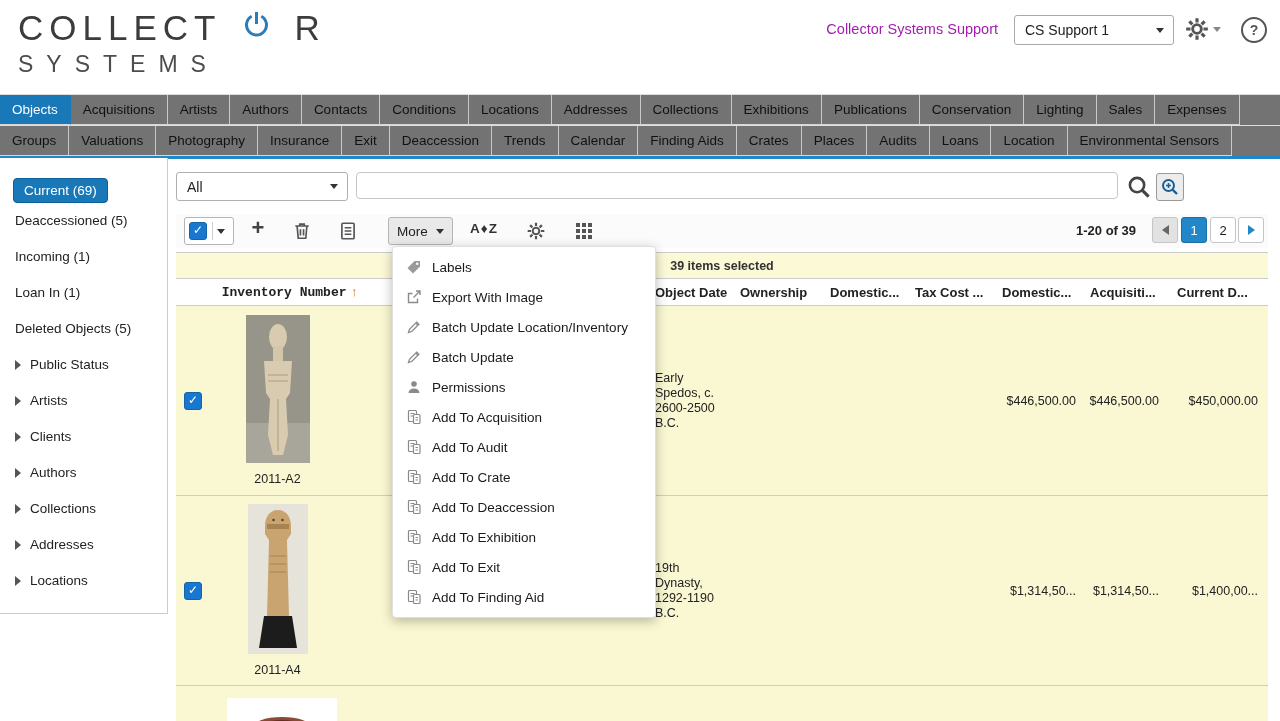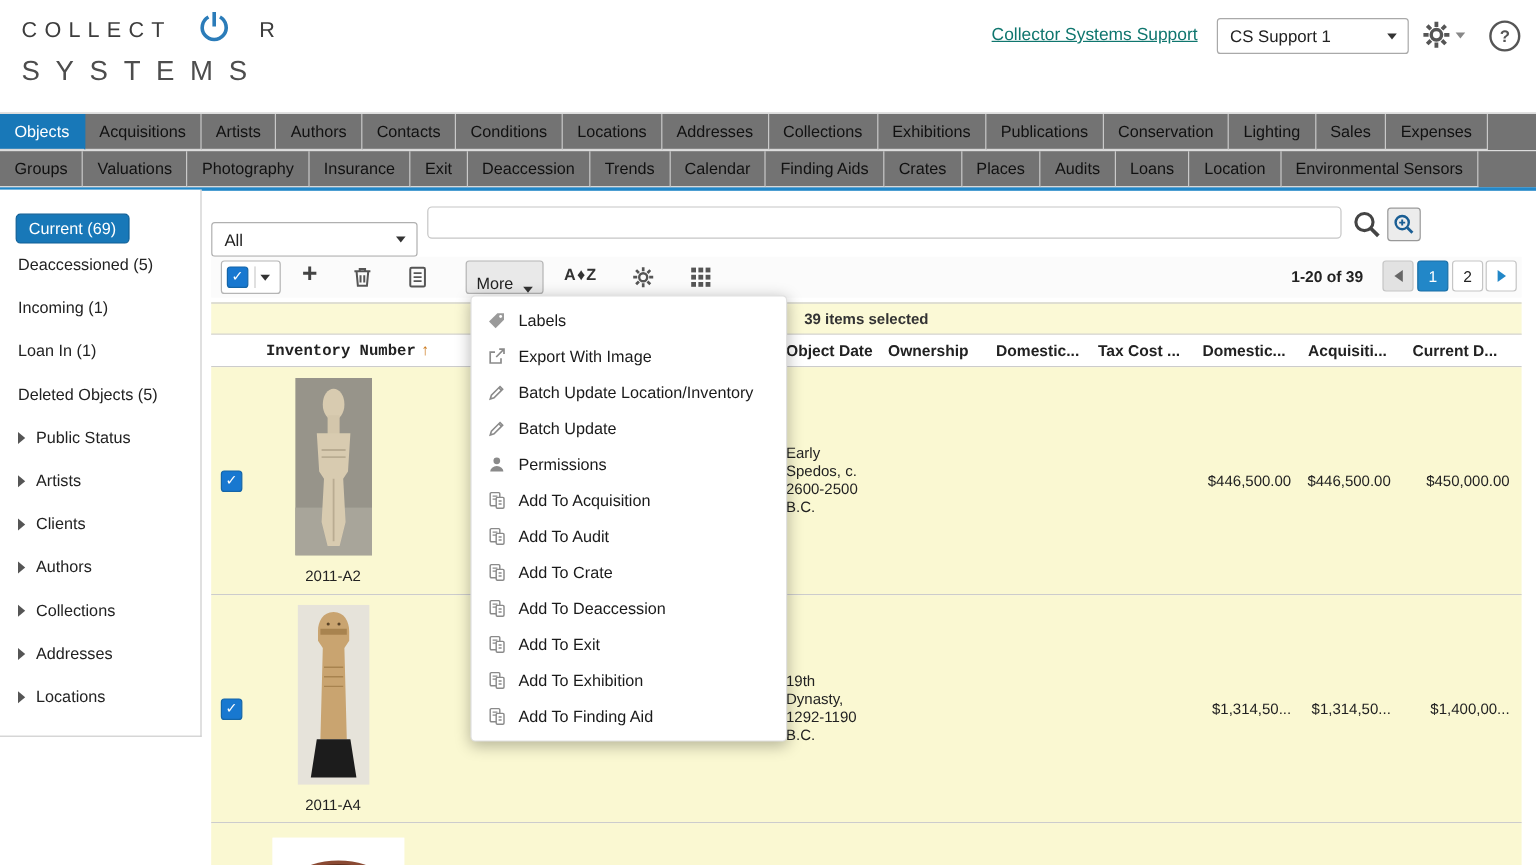--- a/index.html
+++ b/index.html
@@ -1,24 +1,24 @@
 <!DOCTYPE html>
 <html><head>
 <meta charset="utf-8">
 <style>
   html,body{margin:0;padding:0;background:#fff;}
   #app{position:relative;width:1280px;height:721px;overflow:hidden;background:#fff;
        font-family:"Liberation Sans",sans-serif;color:#222;}
 
   
   .logo{position:absolute;left:18px;top:8px;cursor:pointer;}
-  .logo-l1{font-size:18px;letter-spacing:6px;color:#3c3c3c;display:flex;align-items:center;gap:23px;}
+  .logo-l1{font-size:35px;letter-spacing:6px;color:#3c3c3c;display:flex;align-items:center;gap:23px;}
   .logo-l1 svg{margin:0 2px 2px 0;}
   .logo-l2{font-size:23px;letter-spacing:13px;color:#4d4d4d;margin-top:3px;}
-  .support-text{position:absolute;right:282px;top:21px;font-size:14.5px;color:#0f766e;text-decoration:underline;}
+  .support-text{position:absolute;right:282px;top:21px;font-size:14.5px;color:#a21caf;}
   .account-select{position:absolute;left:1014px;top:15px;width:158px;height:28px;border:1px solid #a9a9a9;
        border-radius:3px;background:#fff;display:flex;align-items:center;font-size:14px;cursor:pointer;}
   .account-select span.val{flex:1;padding-left:10px;}
   .account-select .tri-down{margin-right:9px;}
   .hdr-gear{position:absolute;left:1184px;top:16px;cursor:pointer;}
   .hdr-gear-caret{position:absolute;left:1213px;top:27px;cursor:pointer;}
   .help-btn{position:absolute;left:1241px;top:17px;width:22px;height:22px;border:2px solid #555;border-radius:50%;
        text-align:center;line-height:22px;font-size:14px;font-weight:bold;color:#555;cursor:pointer;}
 
   
@@ -38,21 +38,21 @@
   .side-item{height:36px;line-height:36px;padding-left:15px;font-size:13.5px;color:#222;cursor:pointer;white-space:nowrap;}
   .side-item:first-of-type{margin-top:6px;}
   .side-group{height:36px;line-height:36px;padding-left:15px;font-size:13.5px;color:#222;cursor:pointer;
        display:flex;align-items:center;white-space:nowrap;}
   .tri-right-sm{width:0;height:0;border-top:5px solid transparent;border-bottom:5px solid transparent;
        border-left:6px solid #555;margin-right:9px;flex:none;}
 
   
   .filter-bar{position:absolute;left:176px;top:172px;width:1092px;height:30px;}
   .scope-select{position:absolute;left:0;top:0;width:170px;height:27px;border:1px solid #b0b0b0;border-radius:3px;
-       background:#fff;display:flex;align-items:center;font-size:14px;cursor:pointer;margin-top:13px;}
+       background:#fff;display:flex;align-items:center;font-size:14px;cursor:pointer;}
   .scope-select span.val{flex:1;padding-left:10px;}
   .scope-select .tri-down{margin-right:9px;}
   .search-input{position:absolute;left:180px;top:0;width:762px;height:27px;border:1px solid #c6c6c6;border-radius:4px;
        font-size:14px;padding:0 8px;box-sizing:border-box;font-family:"Liberation Sans",sans-serif;}
   .search-btn{position:absolute;left:950px;top:2px;width:26px;height:26px;cursor:pointer;}
   .zoom-btn{position:absolute;left:980px;top:1px;width:26px;height:26px;border:1px solid #999;border-radius:3px;
        background:#ececec;cursor:pointer;display:flex;align-items:center;justify-content:center;}
 
   
   .toolbar{position:absolute;left:176px;top:214px;width:1092px;height:34px;background:#fbfbfb;}
@@ -60,21 +60,21 @@
        background:#fff;display:flex;align-items:center;cursor:pointer;}
   .cb{width:16px;height:16px;background:#1878d0;border:1px solid #1465a8;border-radius:3px;color:#fff;
        font-size:12px;line-height:15px;text-align:center;flex:none;}
   .split-btn .cb{margin-left:4px;}
   .split-btn .sep{width:1px;height:18px;background:#ccc;margin:0 4px 0 5px;}
   .icon-btn{position:absolute;top:6px;width:24px;height:22px;cursor:pointer;display:flex;align-items:center;justify-content:center;}
   .plus-btn{left:70px;font-size:22px;color:#444;font-weight:bold;top:3px;}
   .trash-btn{left:114px;}
   .doc-btn{left:160px;}
   .more-btn{position:absolute;left:212px;top:3px;height:26px;border:1px solid #b5b5b5;border-radius:3px;background:#e9e9e9;
-       display:flex;align-items:flex-end;padding:0 8px;font-size:13.5px;cursor:pointer;}
+       display:flex;align-items:center;padding:0 8px;font-size:13.5px;cursor:pointer;}
   .more-btn .tri-down{margin-left:8px;}
   .sort-btn{position:absolute;left:294px;top:7px;font-size:13.5px;font-weight:bold;color:#333;cursor:pointer;letter-spacing:1px;}
   .gear-btn2{left:348px;}
   .grid-btn{left:396px;}
   .pg-range{position:absolute;right:132px;top:9px;font-size:13px;color:#222;font-weight:bold;}
   .pg-btn{position:absolute;top:3px;width:26px;height:26px;border:1px solid #c5c5c5;border-radius:3px;background:#fff;
        display:flex;align-items:center;justify-content:center;font-size:13px;cursor:pointer;box-sizing:border-box;}
   .pg-prev{right:90px;background:#e2e2e2;}
   .pg-1{right:61px;background:#2287c8;border-color:#1a6fa6;color:#fff;}
   .pg-2{right:32px;color:#222;}
@@ -513,42 +513,42 @@
 
     <div class="menu-item">
       <span class="mi">
         <svg width="16" height="16" viewBox="0 0 16 16">
           <rect x="2.5" y="1.5" width="8" height="11" rx="1" fill="none" stroke="#8a8a8a" stroke-width="1.2"></rect>
           <path d="M4.5 4.5h4M4.5 7h4" stroke="#8a8a8a" stroke-width="1.1"></path>
           <rect x="7.5" y="5.5" width="6.5" height="9" rx="1" fill="#fff" stroke="#8a8a8a" stroke-width="1.2"></rect>
           <path d="M9.5 8.5h2.5M9.5 11h2.5" stroke="#8a8a8a" stroke-width="1.1"></path>
         </svg>
       </span>
+      <span>Add To Exhibition</span>
+    </div>
+
+    <div class="menu-item">
+      <span class="mi">
+        <svg width="16" height="16" viewBox="0 0 16 16">
+          <rect x="2.5" y="1.5" width="8" height="11" rx="1" fill="none" stroke="#8a8a8a" stroke-width="1.2"></rect>
+          <path d="M4.5 4.5h4M4.5 7h4" stroke="#8a8a8a" stroke-width="1.1"></path>
+          <rect x="7.5" y="5.5" width="6.5" height="9" rx="1" fill="#fff" stroke="#8a8a8a" stroke-width="1.2"></rect>
+          <path d="M9.5 8.5h2.5M9.5 11h2.5" stroke="#8a8a8a" stroke-width="1.1"></path>
+        </svg>
+      </span>
       <span>Add To Exit</span>
     </div>
 
     <div class="menu-item">
       <span class="mi">
         <svg width="16" height="16" viewBox="0 0 16 16">
           <rect x="2.5" y="1.5" width="8" height="11" rx="1" fill="none" stroke="#8a8a8a" stroke-width="1.2"></rect>
           <path d="M4.5 4.5h4M4.5 7h4" stroke="#8a8a8a" stroke-width="1.1"></path>
           <rect x="7.5" y="5.5" width="6.5" height="9" rx="1" fill="#fff" stroke="#8a8a8a" stroke-width="1.2"></rect>
           <path d="M9.5 8.5h2.5M9.5 11h2.5" stroke="#8a8a8a" stroke-width="1.1"></path>
         </svg>
       </span>
-      <span>Add To Exhibition</span>
-    </div>
-
-    <div class="menu-item">
-      <span class="mi">
-        <svg width="16" height="16" viewBox="0 0 16 16">
-          <rect x="2.5" y="1.5" width="8" height="11" rx="1" fill="none" stroke="#8a8a8a" stroke-width="1.2"></rect>
-          <path d="M4.5 4.5h4M4.5 7h4" stroke="#8a8a8a" stroke-width="1.1"></path>
-          <rect x="7.5" y="5.5" width="6.5" height="9" rx="1" fill="#fff" stroke="#8a8a8a" stroke-width="1.2"></rect>
-          <path d="M9.5 8.5h2.5M9.5 11h2.5" stroke="#8a8a8a" stroke-width="1.1"></path>
-        </svg>
-      </span>
       <span>Add To Finding Aid</span>
     </div>
 
   </div>
 
 </div>
 
 </body></html>

